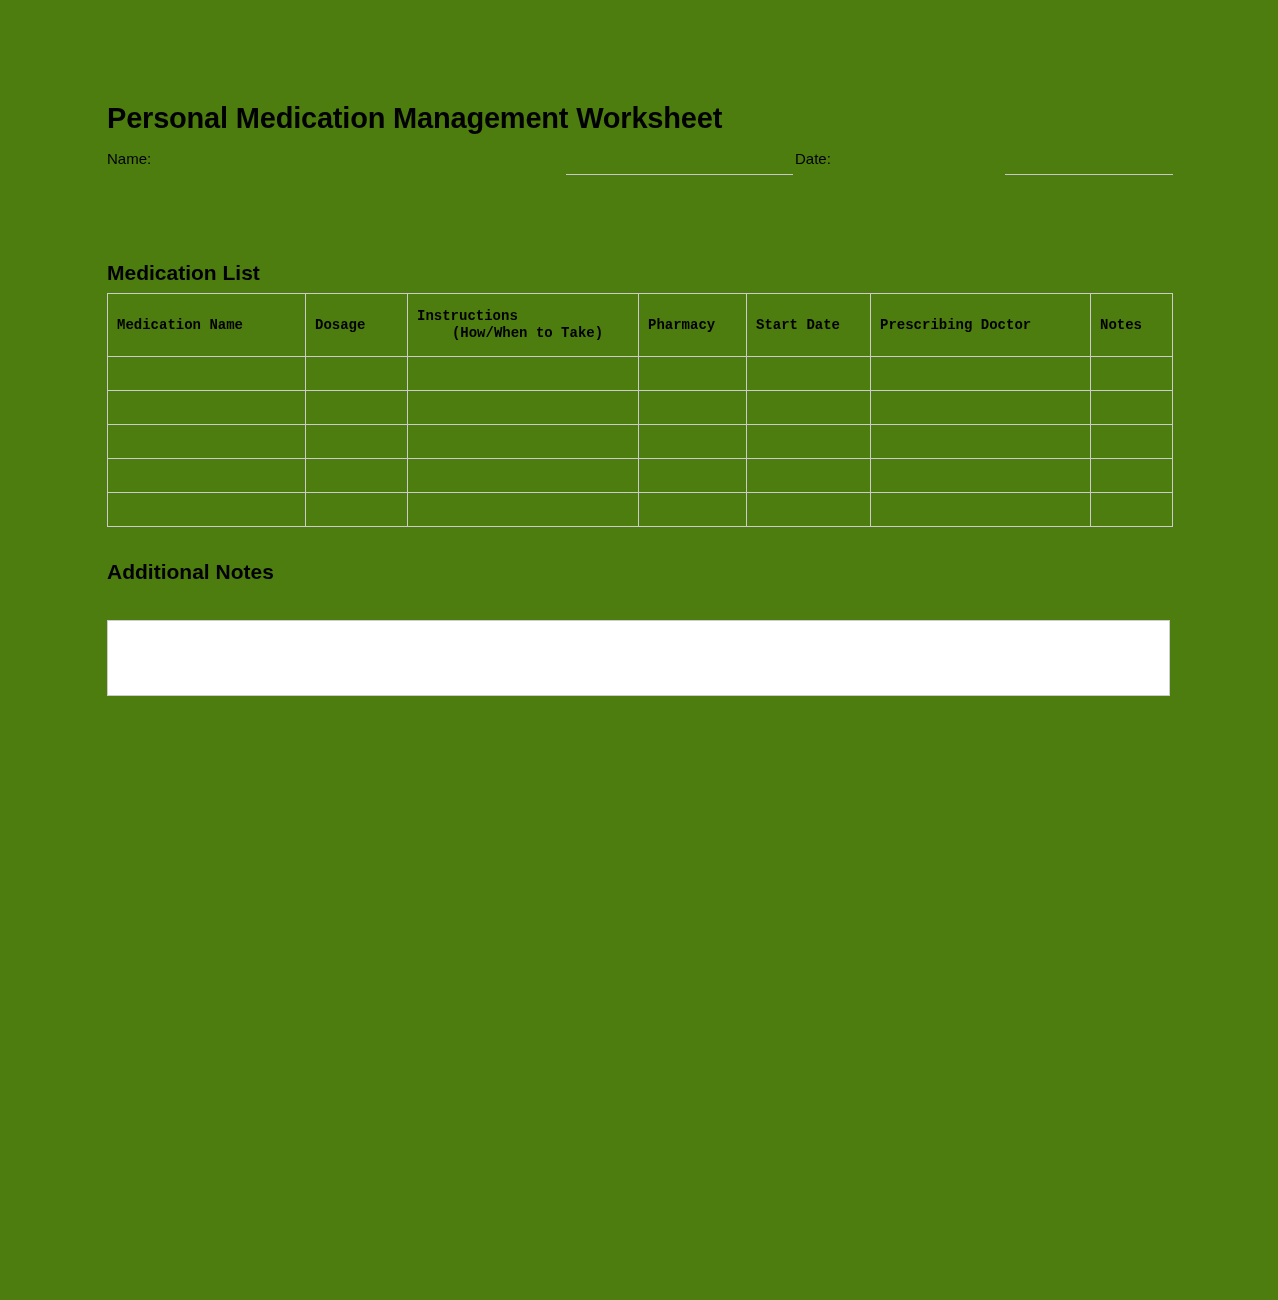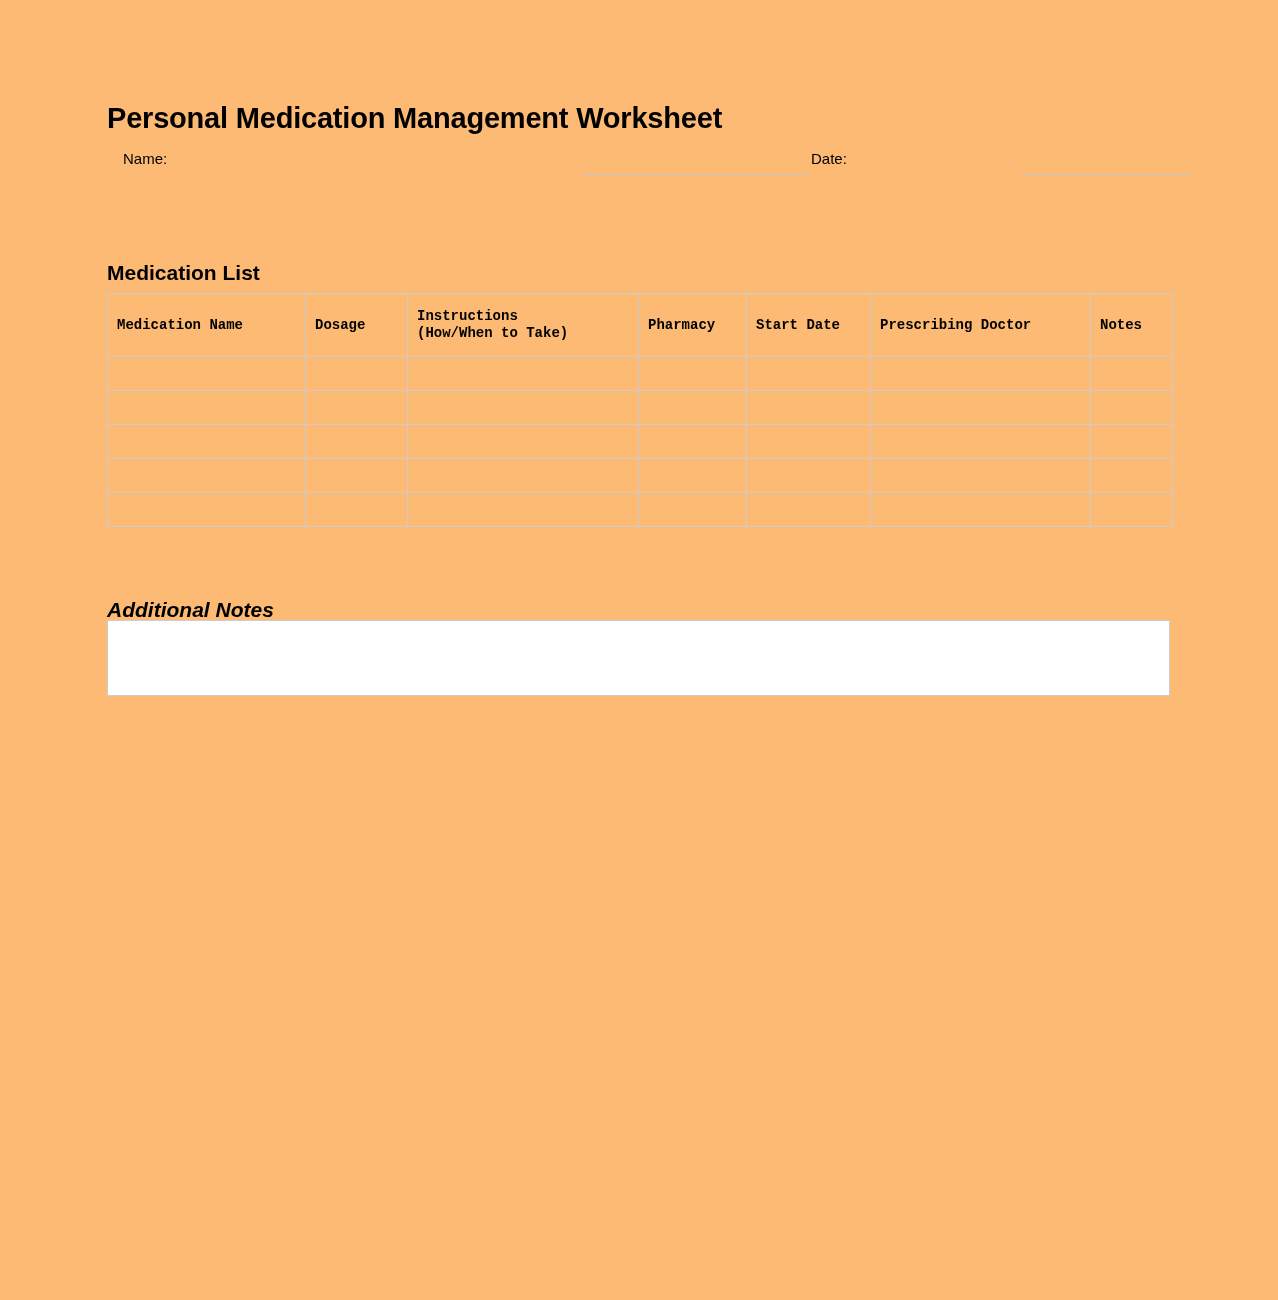--- a/index.html
+++ b/index.html
@@ -14,21 +14,21 @@
     color: #000000;
     position: relative;
     overflow: hidden;
   }
   .page {
     position: absolute;
     left: 0;
     top: 0;
     width: 1278px;
     height: 1300px;
-    background: #fdba74;
+    background: #4d7c0f;
   }
 
   
   .doc-title {
     position: absolute;
     left: 107px;
     top: 82px;
     font-size: 29px;
     font-weight: bold;
     letter-spacing: -0.2px;
@@ -40,21 +40,21 @@
   
   .info-block {
     position: absolute;
     left: 107px;
     top: 146px;
     width: 1066px;
     height: 66px;
   }
   .info-row {
     position: absolute;
-    left: 16px;
+    left: 0;
     width: 1066px;
     height: 33px;
   }
   .info-row.r1 { top: 0px; }
   .info-row.r2 { top: 35px; }
 
   .info-label {
     position: absolute;
     font-size: 15px;
     line-height: 19px;
@@ -76,21 +76,21 @@
   .section-heading {
     position: absolute;
     left: 107px;
     font-size: 21px;
     font-weight: bold;
     line-height: 25px;
     white-space: nowrap;
     color: #000000;
   }
   .section-heading.med-list { top: 243px; text-align: center; }
-  .section-heading.notes    { top: 580px; font-style: italic; }
+  .section-heading.notes    { top: 542px; }
 
   
   .med-table {
     position: absolute;
     left: 107px;
     top: 293px;
     width: 1065px;
     border-collapse: collapse;
     table-layout: fixed;
     font-family: Liberation Mono, monospace;
@@ -106,21 +106,21 @@
     font-size: 14px;
     font-weight: bold;
     line-height: 17px;
     color: #000000;
     height: 54px;
     padding: 4px 0 4px 9px;
   }
   .med-table td {
     height: 33px;
   }
-  .th-line2 { display: block; }
+  .th-line2 { display: block; text-align: center; }
 
   .col-name    { width: 198px; }
   .col-dosage  { width: 102px; }
   .col-instr   { width: 231px; }
   .col-purpose { width: 108px; }
   .col-start   { width: 124px; }
   .col-doctor  { width: 220px; }
   .col-notes   { width: 82px; }
 
   

